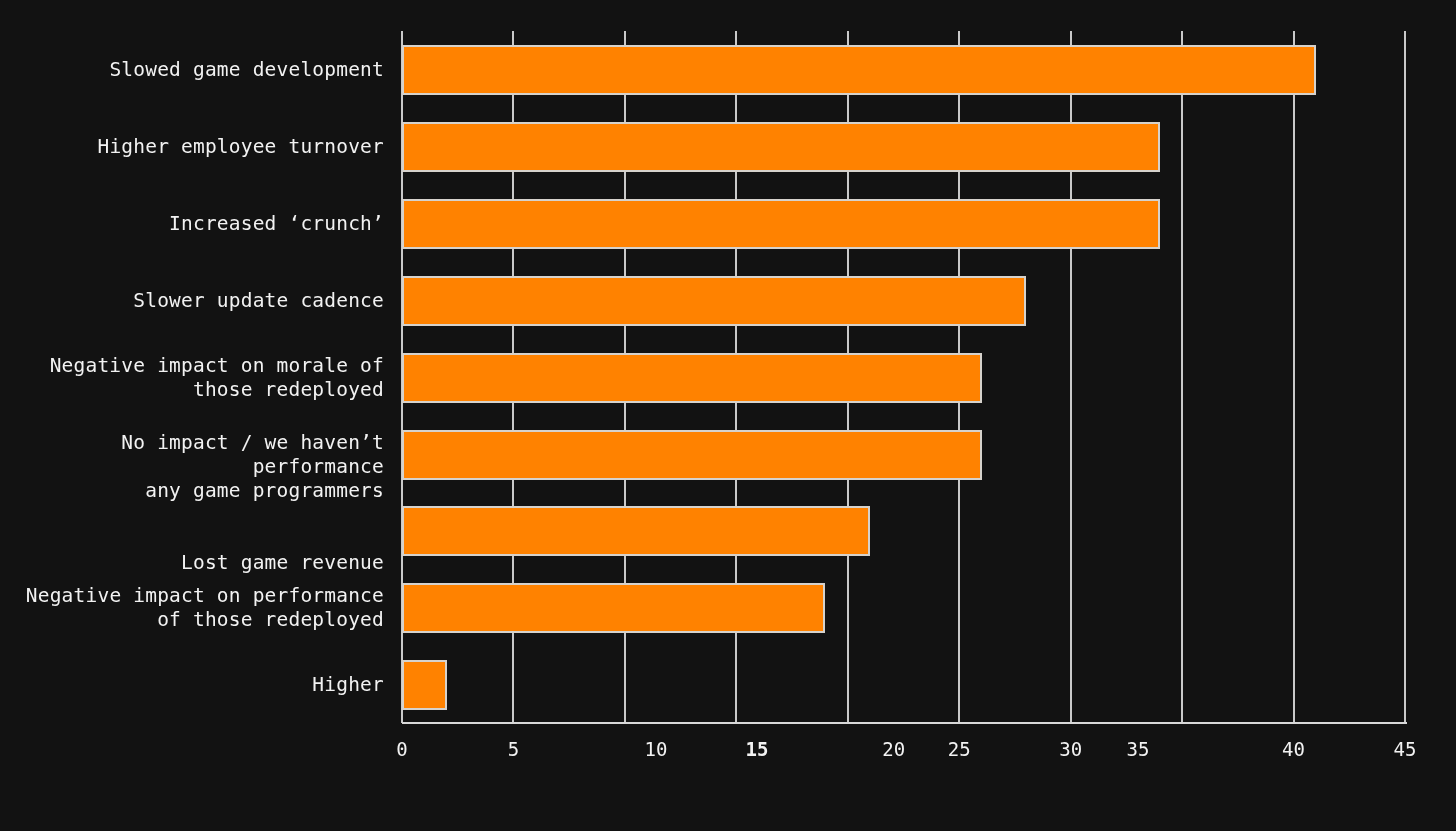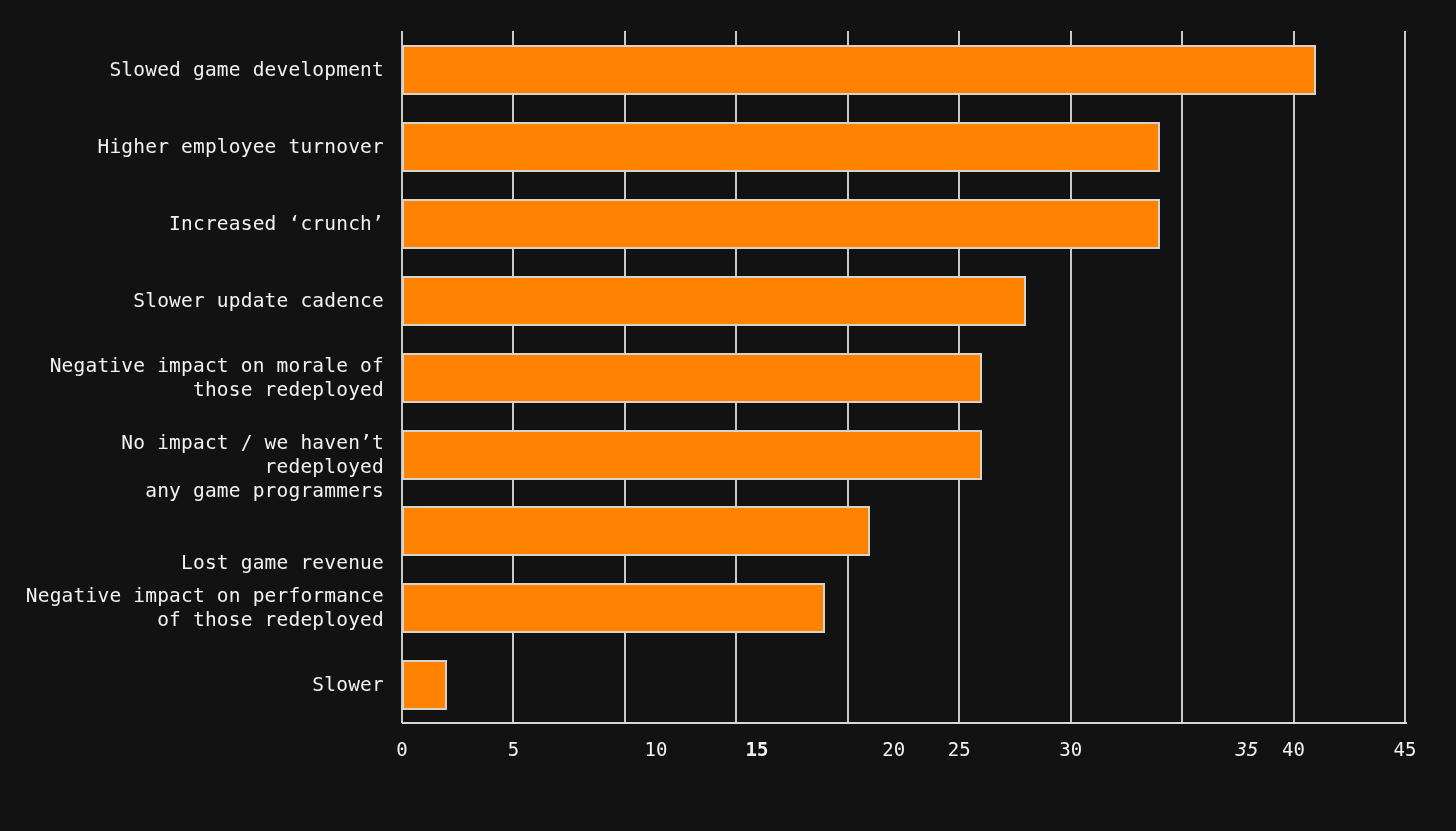--- a/index.html
+++ b/index.html
@@ -154,35 +154,35 @@
 
   <div class="axis-x"></div>
 
   <div id="ylabels">
       <div class="ylabel" style="top: 58px;">Slowed game development</div>
       <div class="ylabel" style="top: 134.9px;">Higher employee turnover</div>
       <div class="ylabel" style="top: 211.8px;">Increased ‘crunch’</div>
       <div class="ylabel" style="top: 288.7px;">Slower update cadence</div>
       <div class="ylabel" style="top: 353.6px;">Negative impact on morale of
 those redeployed</div>
-      <div class="ylabel" style="top: 430.5px;">No impact / we haven’t redeployed
+      <div class="ylabel" style="top: 430.5px;">No impact / we haven’t performance
 any game programmers</div>
       <div class="ylabel" style="top: 519.4px; margin-top: 32px;">Lost game revenue</div>
       <div class="ylabel" style="top: 584.3px;">Negative impact on performance
 of those redeployed</div>
-      <div class="ylabel" style="top: 673.2px;">Slower</div>
+      <div class="ylabel" style="top: 673.2px;">Higher</div>
     </div>
 
   <div id="xticks">
       <div class="xtick" style="left: 402px;">0</div>
       <div class="xtick" style="left: 513.444px;">5</div>
       <div class="xtick" style="left: 656px;">10</div>
       <div class="xtick" style="left: 757px; font-weight: bold;">15</div>
       <div class="xtick" style="left: 847.778px; margin-left: 46px;">20</div>
       <div class="xtick" style="left: 959.222px;">25</div>
       <div class="xtick" style="left: 1070.67px;">30</div>
-      <div class="xtick" style="left: 1247px; font-style: italic;">35</div>
+      <div class="xtick" style="left: 1138px;">35</div>
       <div class="xtick" style="left: 1293.56px;">40</div>
       <div class="xtick" style="left: 1405px;">45</div>
     </div>
 
 
 </div>
 
 </body></html>

